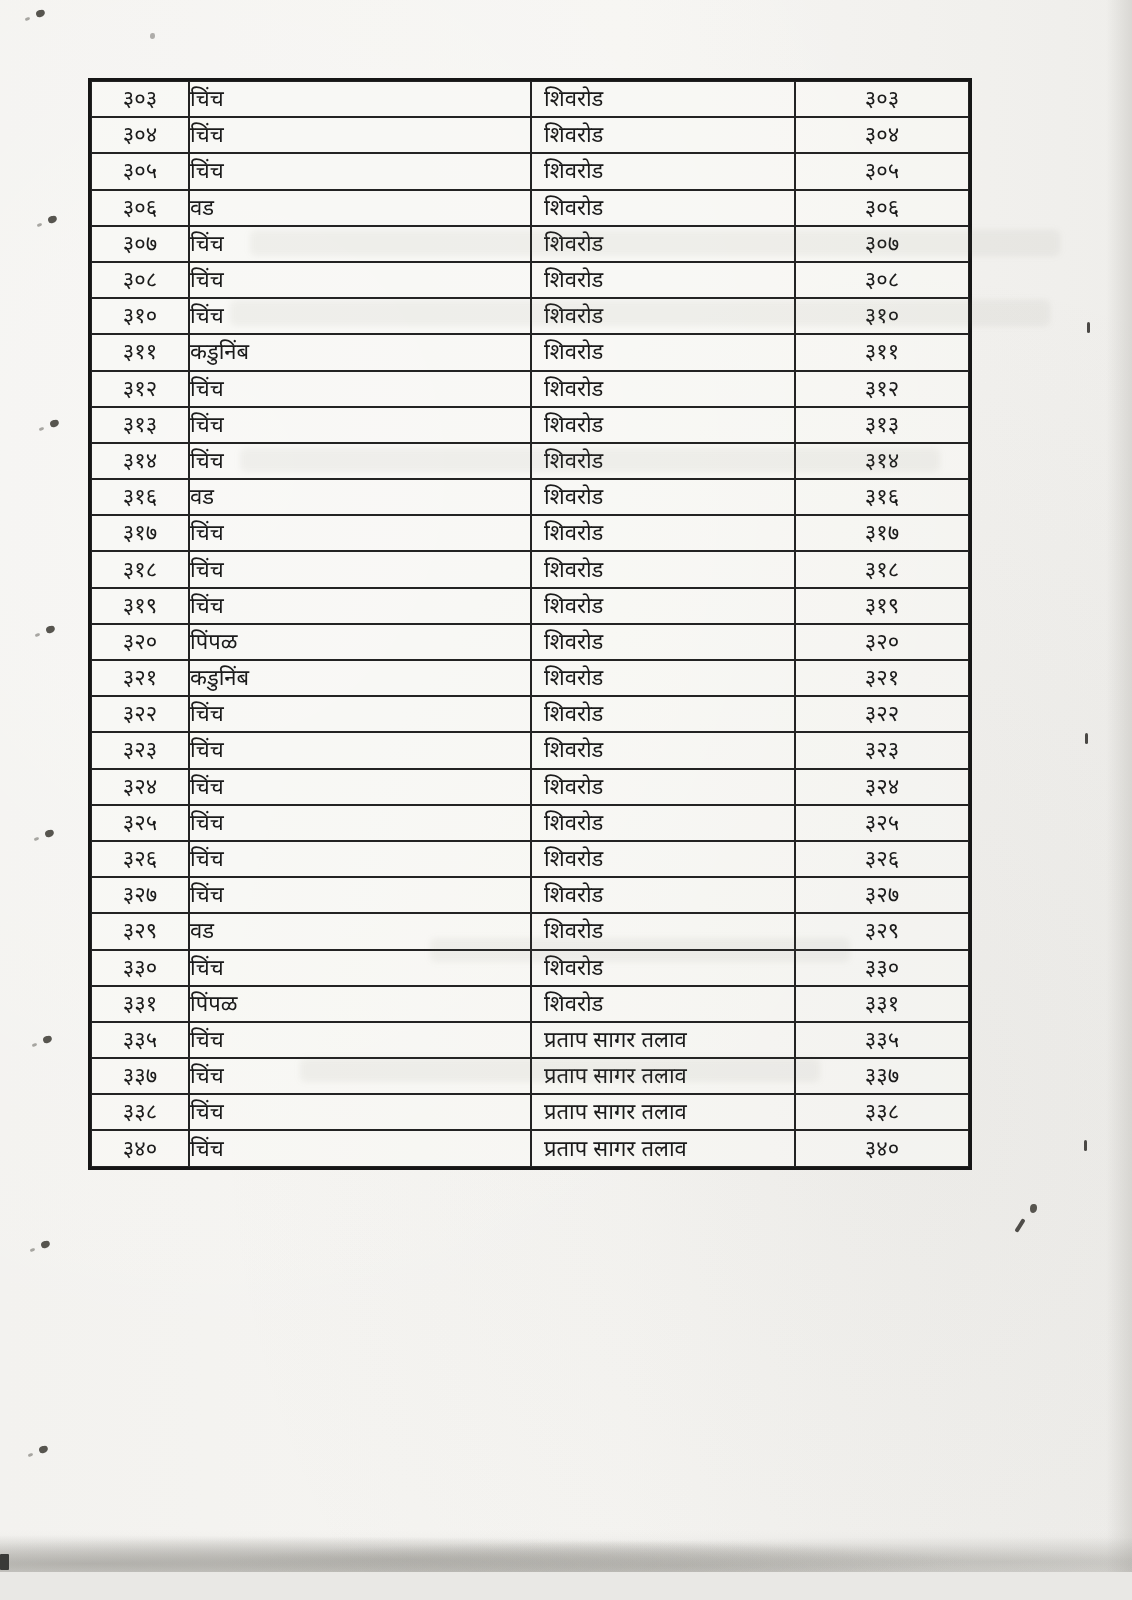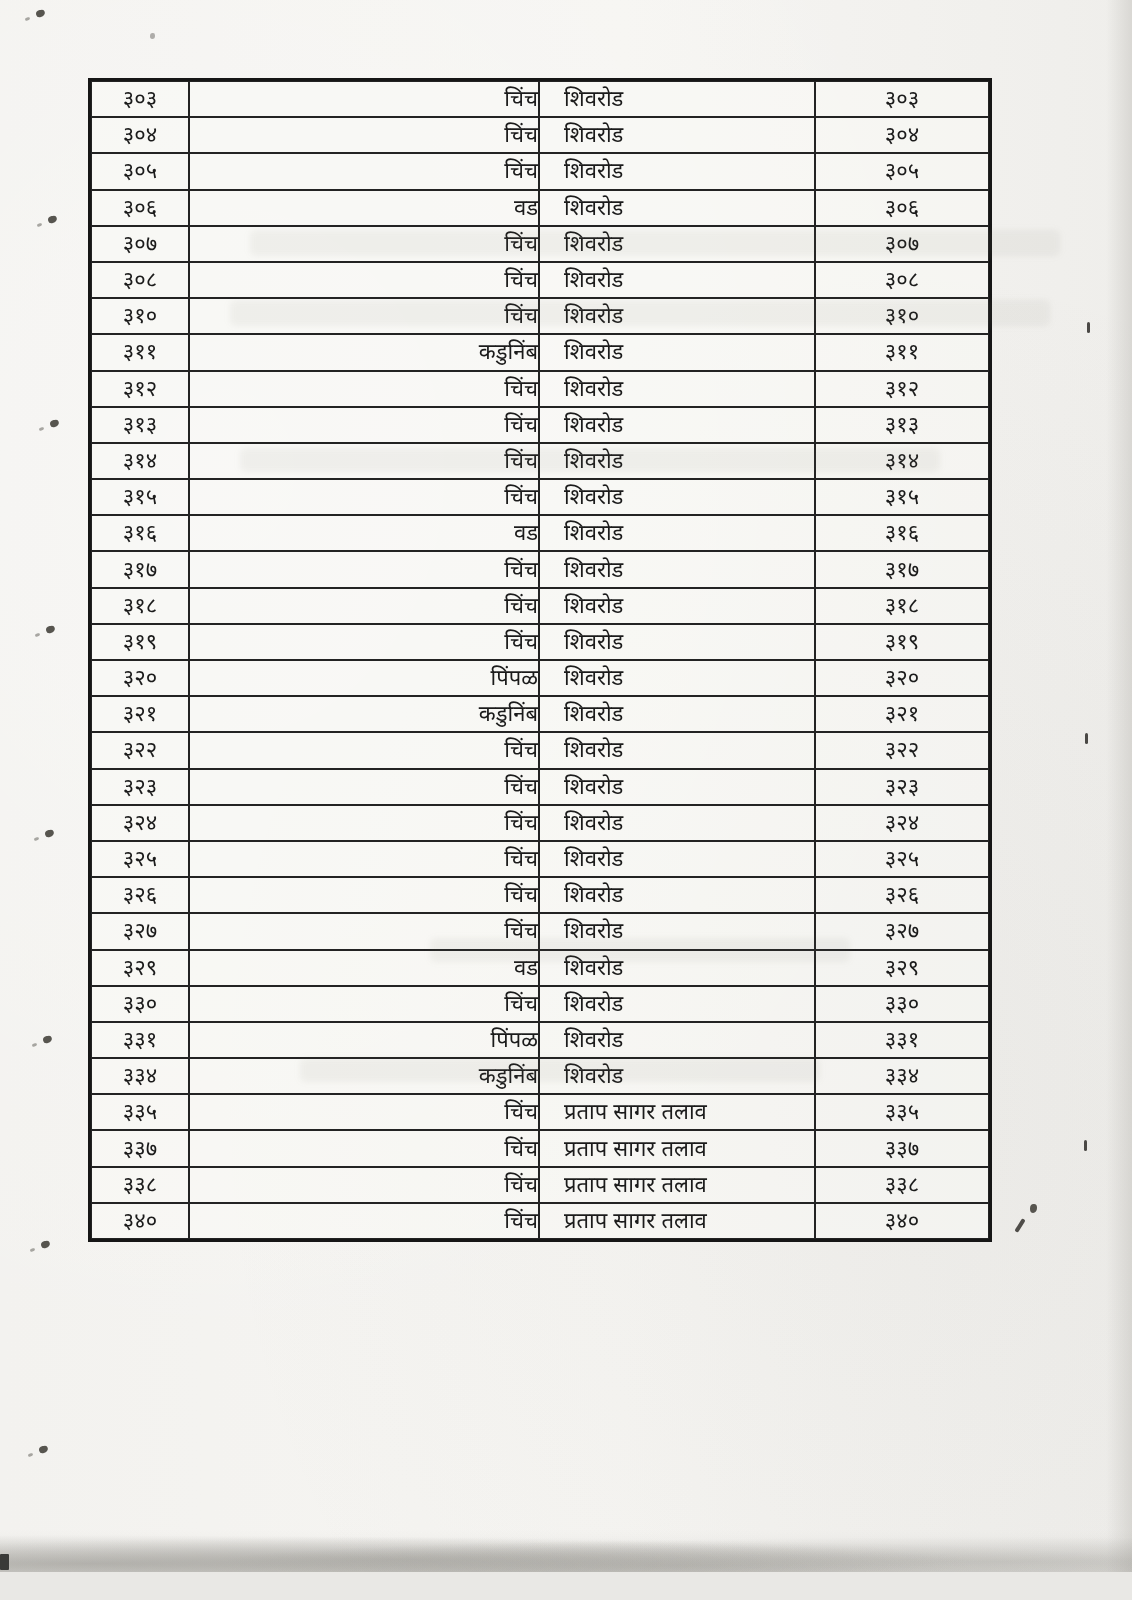--- a/index.html
+++ b/index.html
@@ -62,22 +62,22 @@
     height: 34.2px;
     padding: 0;
     font-size: 22px;
     line-height: 1;
     color: #1b1b1b;
     overflow: hidden;
     white-space: nowrap;
     background: rgba(250, 249, 246, 0.55);
   }
   td.c0 { width: 96px;  text-align: center; }
-  td.c1 { width: 340px; text-align: right; padding-left: 8px; }
-  td.c2 { width: 250px; text-align: left; padding-left: 24px; }
+  td.c1 { width: 340px; text-align: left; }
+  td.c2 { width: 250px; text-align: left; padding-left: 12px; }
   td.c3 { width: 172px; text-align: center; }
 
   
   .speck {
     position: absolute;
     background: #57554f;
     border-radius: 50% 40% 55% 45%;
   }
   .speck.curl { width: 9px; height: 7px; box-shadow: -14px 2px 0 -2px rgba(90,88,82,0.5); transform: rotate(-15deg); }
   .speck.dot  { width: 5px; height: 6px; }
@@ -161,26 +161,20 @@
           <td class="c2">शिवरोड</td>
           <td class="c3">३१३</td>
         </tr>
         <tr>
           <td class="c0">३१४</td>
           <td class="c1">चिंच</td>
           <td class="c2">शिवरोड</td>
           <td class="c3">३१४</td>
         </tr>
         <tr>
-          <td class="c0">३१५</td>
-          <td class="c1">चिंच</td>
-          <td class="c2">शिवरोड</td>
-          <td class="c3">३१५</td>
-        </tr>
-        <tr>
           <td class="c0">३१६</td>
           <td class="c1">वड</td>
           <td class="c2">शिवरोड</td>
           <td class="c3">३१६</td>
         </tr>
         <tr>
           <td class="c0">३१७</td>
           <td class="c1">चिंच</td>
           <td class="c2">शिवरोड</td>
           <td class="c3">३१७</td>
@@ -255,26 +249,20 @@
           <td class="c0">३३०</td>
           <td class="c1">चिंच</td>
           <td class="c2">शिवरोड</td>
           <td class="c3">३३०</td>
         </tr>
         <tr>
           <td class="c0">३३१</td>
           <td class="c1">पिंपळ</td>
           <td class="c2">शिवरोड</td>
           <td class="c3">३३१</td>
-        </tr>
-        <tr>
-          <td class="c0">३३४</td>
-          <td class="c1">कडुनिंब</td>
-          <td class="c2">शिवरोड</td>
-          <td class="c3">३३४</td>
         </tr>
         <tr>
           <td class="c0">३३५</td>
           <td class="c1">चिंच</td>
           <td class="c2">प्रताप सागर तलाव</td>
           <td class="c3">३३५</td>
         </tr>
         <tr>
           <td class="c0">३३७</td>
           <td class="c1">चिंच</td>

